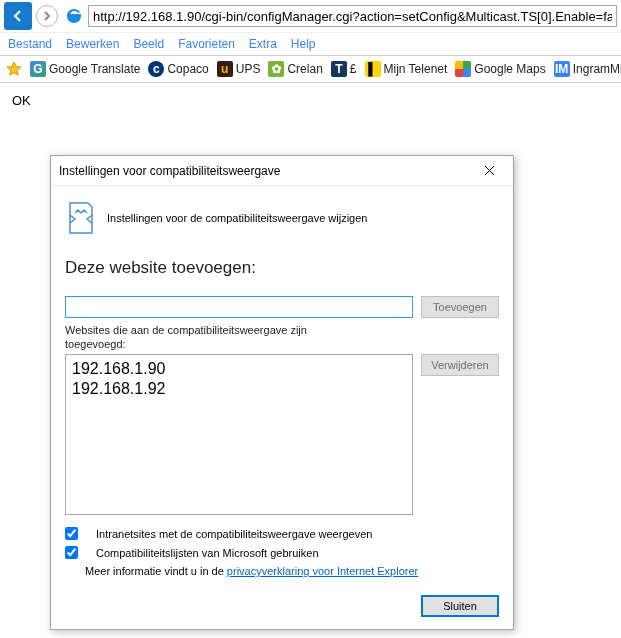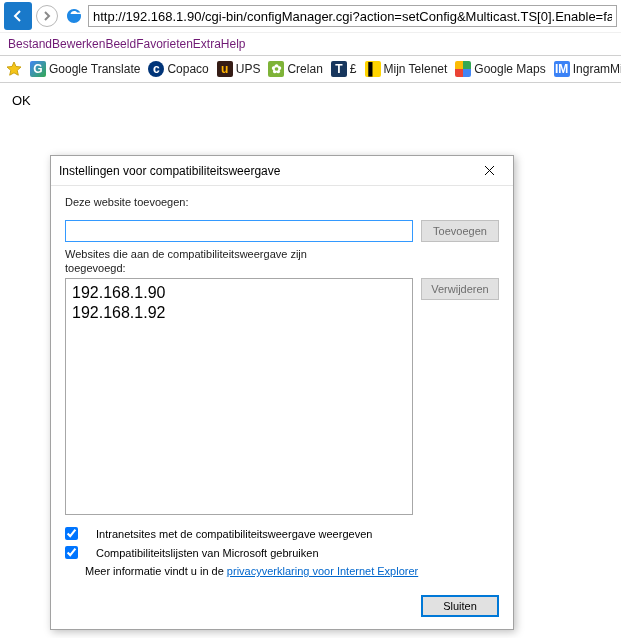--- a/index.html
+++ b/index.html
@@ -57,23 +57,24 @@
     color:#000;
     background:#fff;
     margin-left:2px;
   }
 
   
   .menubar{
     height:22px;
     display:flex;
     align-items:center;
+    gap:14px;
     padding:0 8px;
     font-size:12px;
-    color:#701a75;
+    color:#3b82f6;
     background:#fff;
   }
   .menubar span{cursor:default;}
 
   
   .bookmarks{
     height:28px;
     border-top:1px solid #d0d0d0;
     border-bottom:1px solid #d0d0d0;
     display:flex;
@@ -111,21 +112,21 @@
     width:36px;height:24px;display:flex;align-items:center;justify-content:center;
     cursor:pointer;font-size:13px;
   }
   .dialog-body{padding:10px 14px 12px;flex:1;display:flex;flex-direction:column;}
 
   .dlg-header{display:flex;align-items:center;gap:10px;margin-bottom:22px;margin-top:4px;}
   .dlg-header-ico{width:32px;height:36px;display:flex;align-items:center;justify-content:center;}
   .dlg-header-ico svg{stroke:#4a8fd8;fill:none;stroke-width:1.5;}
   .dlg-header-text{font-size:11px;color:#000;}
 
-  .field-label{font-size:11px;color:#222;margin-bottom:12px;}
+  .field-label{font-size:17px;color:#222;margin-bottom:18px;}
   .row{display:flex;gap:8px;margin-bottom:6px;}
   .add-input{
     flex:1;height:22px;border:1px solid #3399ff;padding:2px 4px;font-size:12px;
     outline:none;
   }
   .side-btn{
     width:78px;height:22px;
     background:#e1e1e1;border:1px solid #c0c0c0;
     font-size:11px;color:#6d6d6d;cursor:default;
     display:flex;align-items:center;justify-content:center;
@@ -229,20 +230,30 @@
   <div class="dialog-title">
     <span>Instellingen voor compatibiliteitsweergave</span>
     <span class="dlg-close">
       <svg width="11" height="11" viewBox="0 0 11 11">
           <path stroke="#000" stroke-width="1" d="M1 1l9 9M10 1l-9 9"></path>
         </svg>
     </span>
   </div>
   <div class="dialog-body">
 
+    <div class="dlg-header">
+      <span class="dlg-header-ico">
+        <svg width="30" height="34" viewBox="0 0 30 34">
+            <path d="M4 2h18l4 4v26H4z"></path>
+            <path d="M4 14l5 4-5 4M26 14l-5 4 5 4" stroke="#4a8fd8"></path>
+            <path d="M9 12l3-3 3 3 3-3 3 3"></path>
+          </svg>
+      </span>
+      <span class="dlg-header-text">Instellingen voor de compatibiliteitsweergave wijzigen</span>
+    </div>
 
     <div class="field-label">Deze website toevoegen:</div>
     <div class="row">
       <input class="add-input" value="" style="">
       <div class="side-btn">Toevoegen</div>
     </div>
 
     <div class="list-label">Websites die aan de compatibiliteitsweergave zijn toegevoegd:</div>
     <div class="row" style="flex:1;">
       <div class="sites-box">

